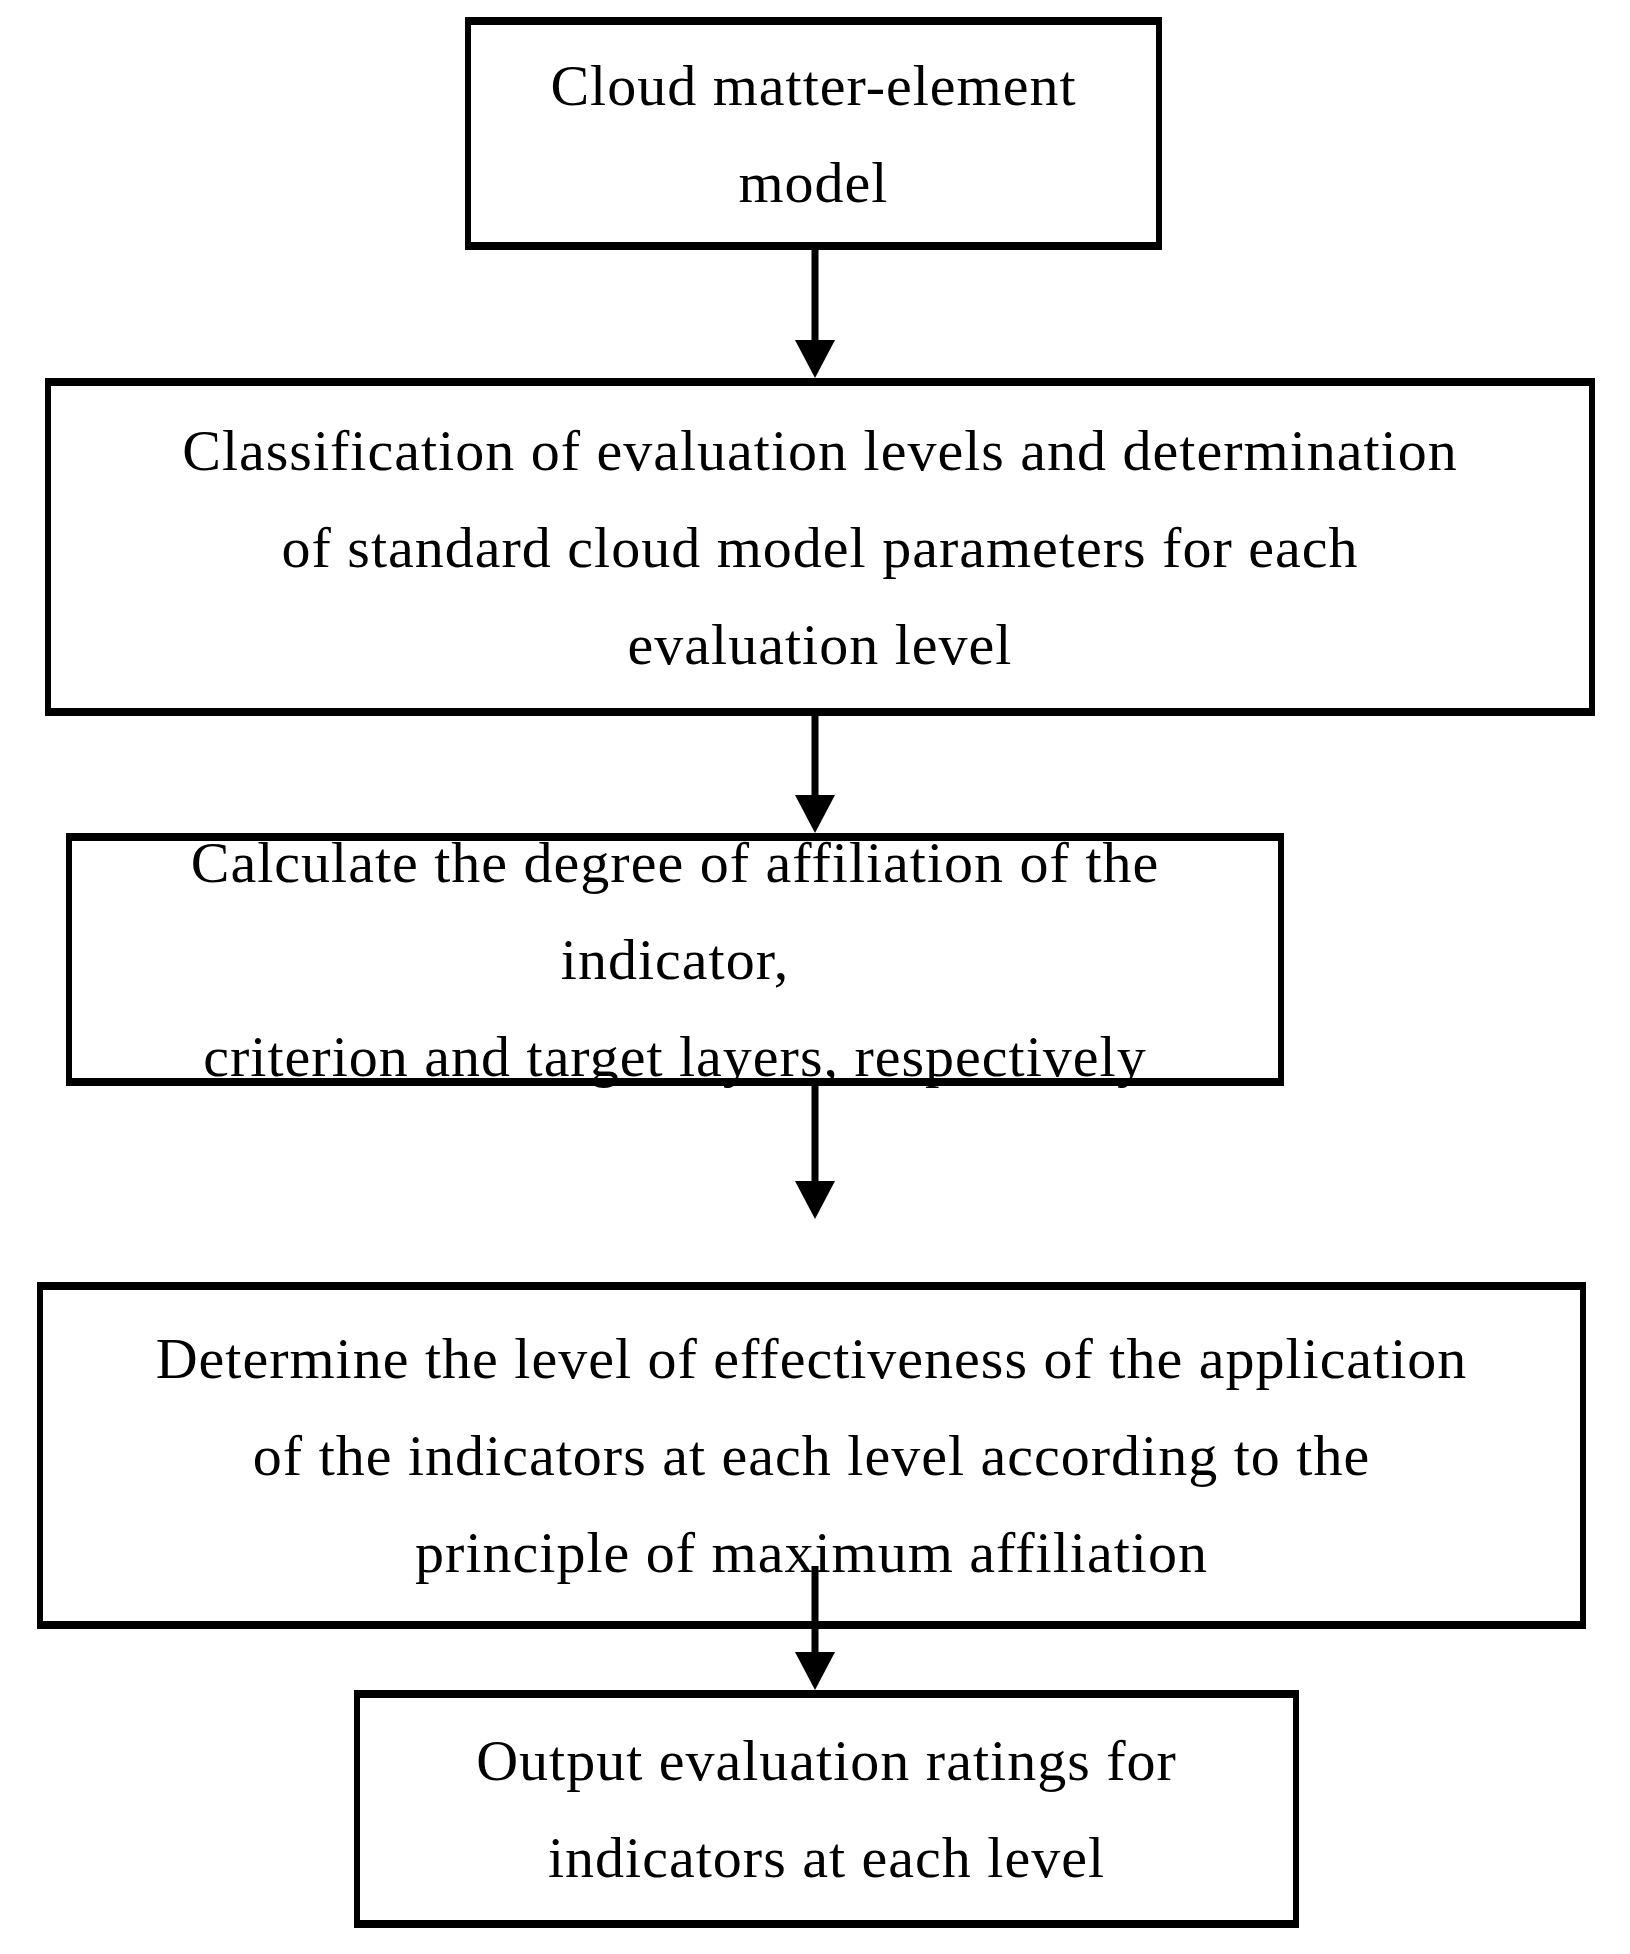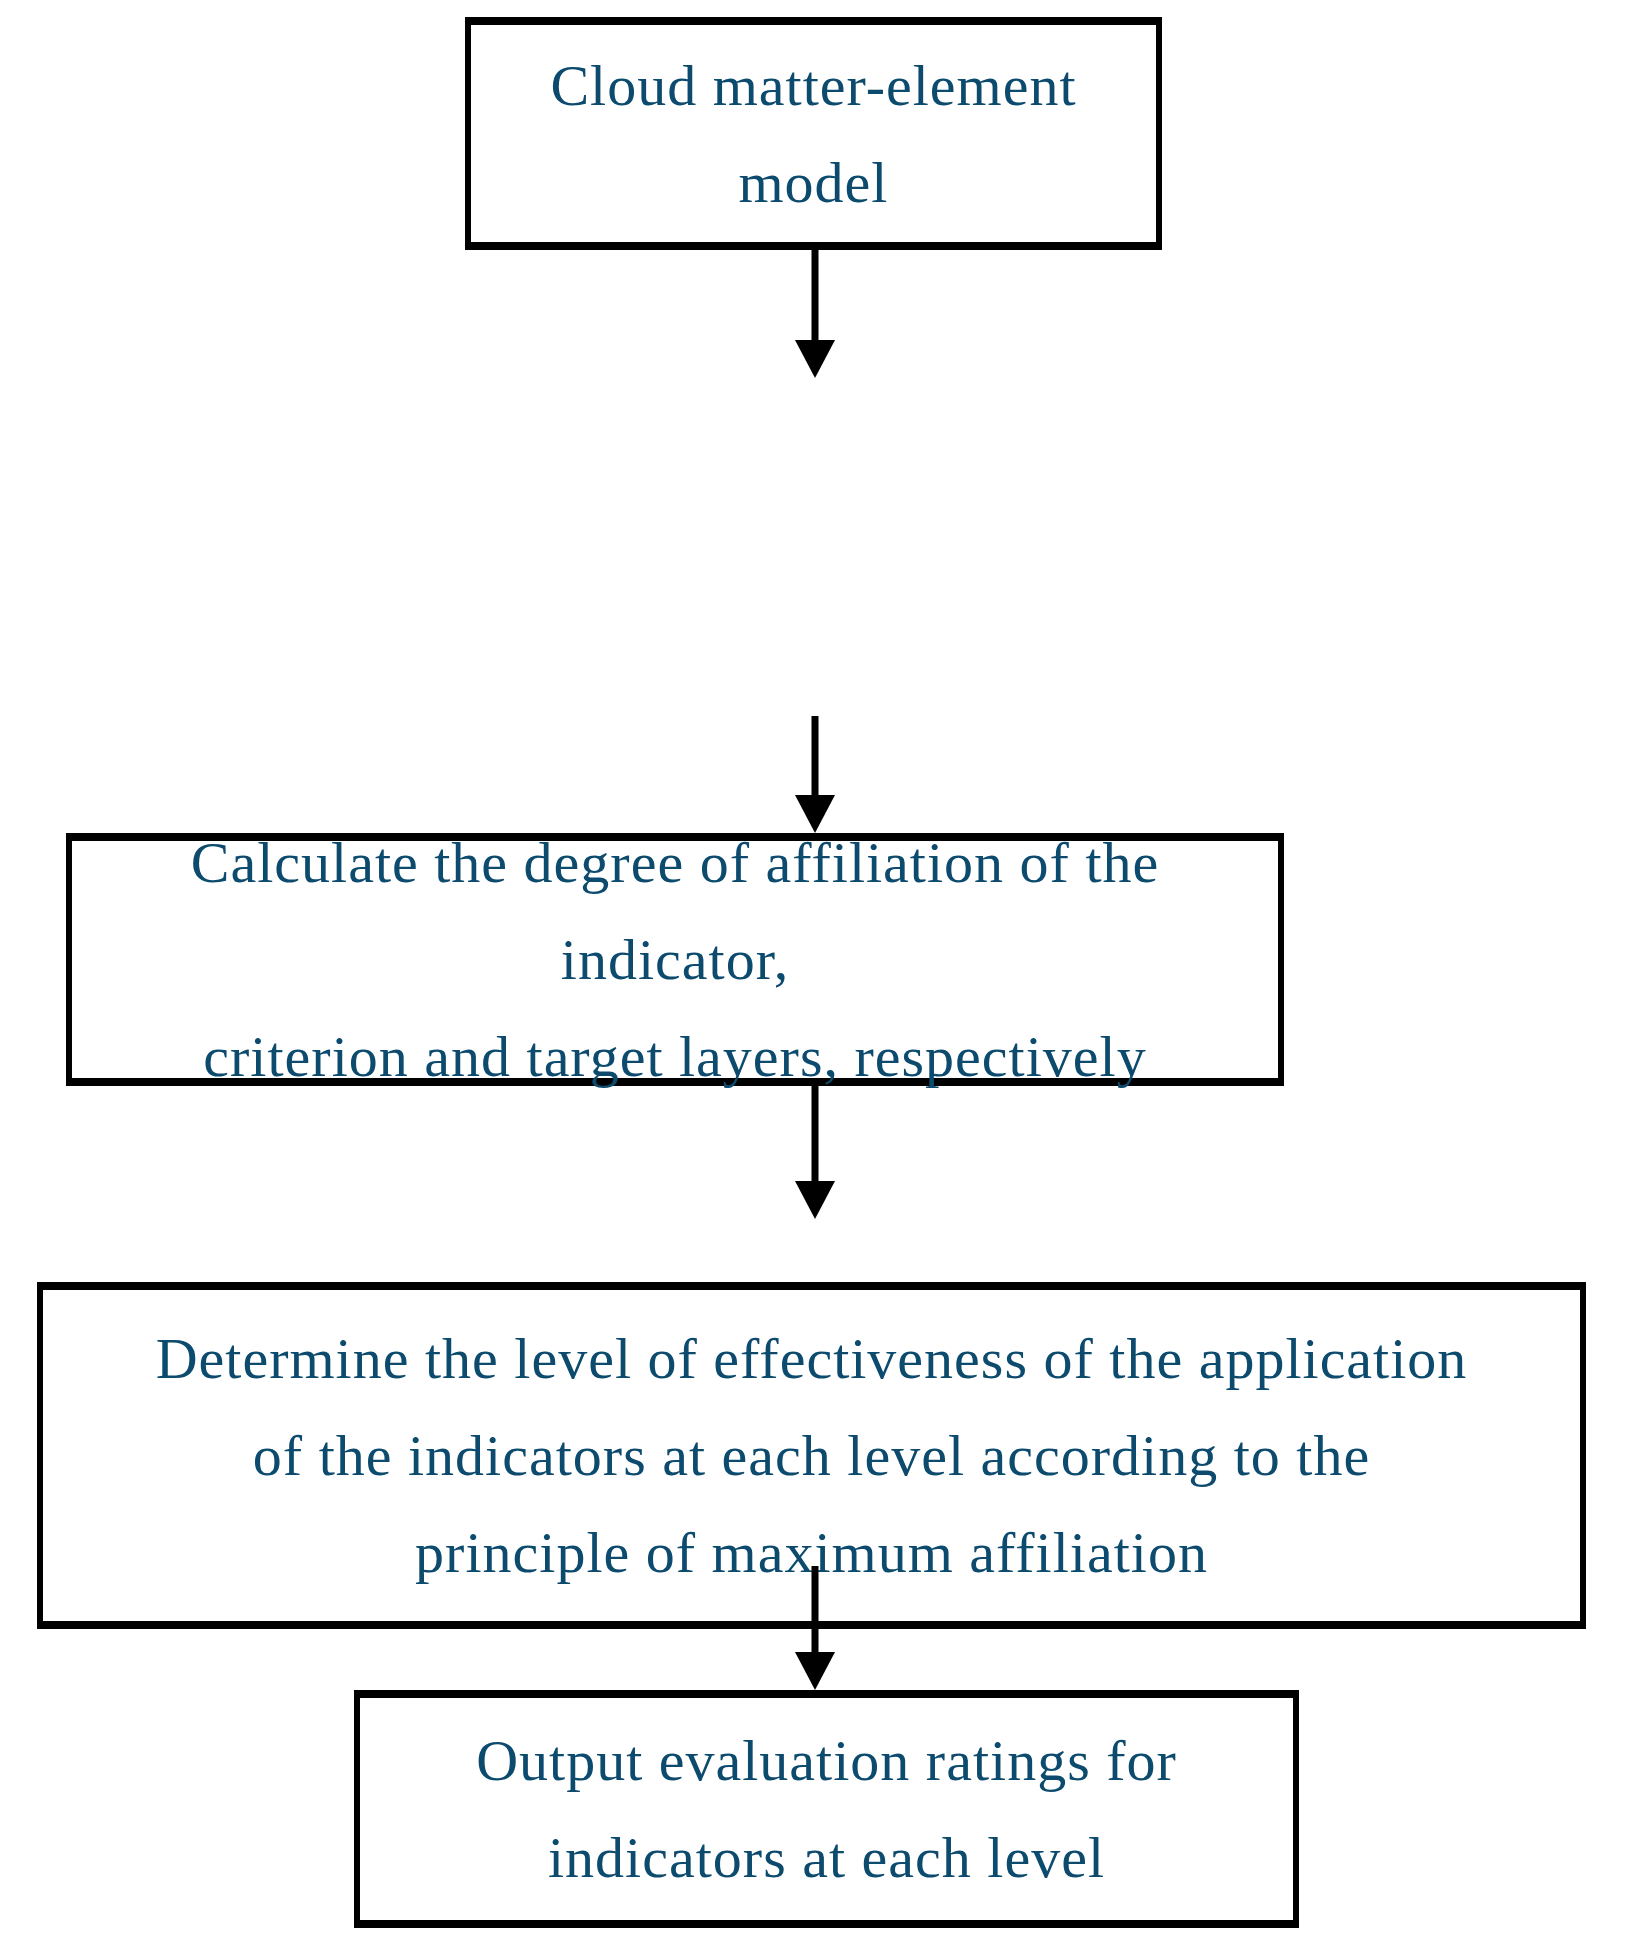--- a/index.html
+++ b/index.html
@@ -6,21 +6,21 @@
     margin: 0;
     padding: 0;
     background: #ffffff;
   }
   .canvas {
     position: relative;
     width: 1630px;
     height: 1954px;
     background: #ffffff;
     font-family: "Liberation Serif", "DejaVu Serif", serif;
-    color: #0c4a6e;
+    color: #000000;
     overflow: hidden;
   }
   .fbox {
     position: absolute;
     box-sizing: border-box;
     border-style: solid;
     border-color: #000000;
     border-width: 8px 6px;
     background: #ffffff;
     display: flex;
@@ -79,20 +79,25 @@
   <div id="box-1" class="fbox">
     <div class="box-text">Cloud matter-element
 model</div>
   </div>
 
   <div id="arrow-1" class="arrow">
     <div class="shaft"></div>
     <div class="head"></div>
   </div>
 
+  <div id="box-2" class="fbox">
+    <div class="box-text">Classification of evaluation levels and determination
+of standard cloud model parameters for each
+evaluation level</div>
+  </div>
 
   <div id="arrow-2" class="arrow">
     <div class="shaft"></div>
     <div class="head"></div>
   </div>
 
   <div id="box-3" class="fbox">
     <div class="box-text">Calculate the degree of affiliation of the indicator,
 criterion and target layers, respectively</div>
   </div>

